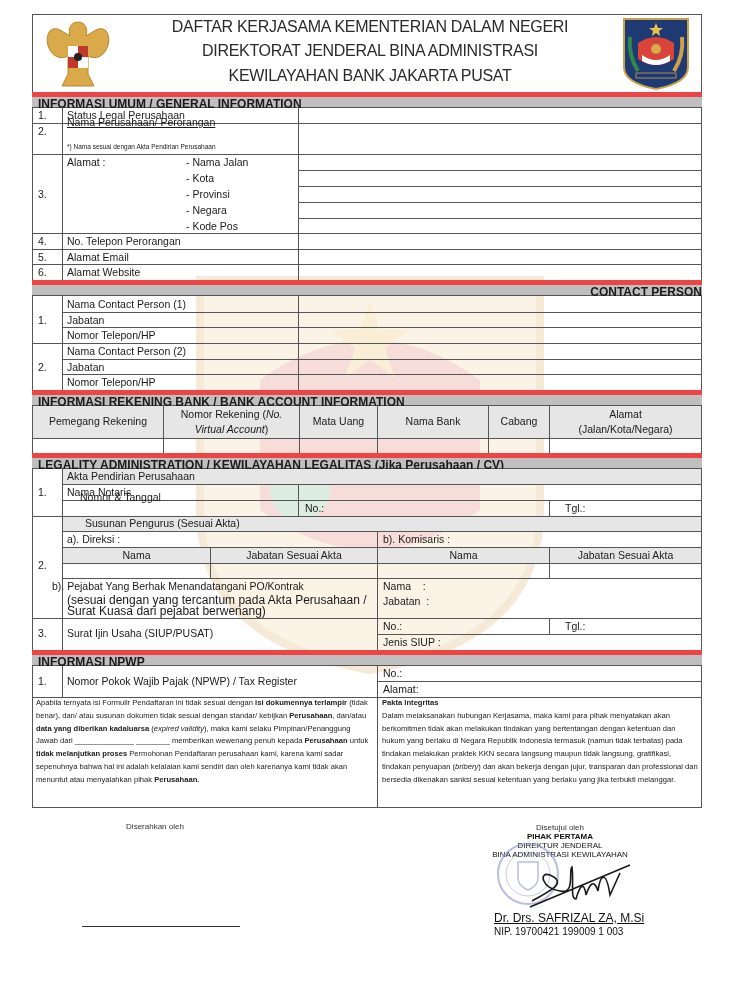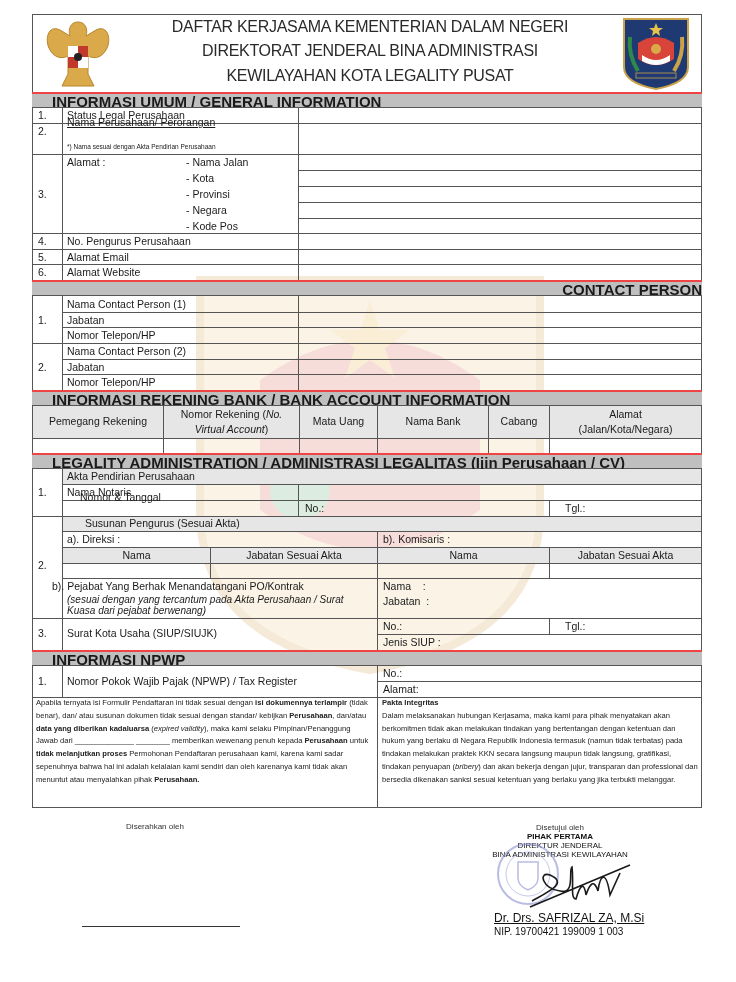--- a/index.html
+++ b/index.html
@@ -1,25 +1,25 @@
 <!DOCTYPE html>
 <html><head>
 <meta charset="utf-8">
 <style>
   html, body { margin:0; padding:0; background:#ffffff; }
   body { width:736px; height:982px; position:relative; overflow:hidden;
          font-family:"Liberation Sans", sans-serif; color:#1a1a1a; }
   .abs { position:absolute; box-sizing:border-box; }
   .hl { position:absolute; height:0; border-top:1px solid #555; }
   .vl { position:absolute; width:0; border-left:1px solid #555; }
-  .bar { position:absolute; background:#bfbfbf; border-top:2px solid #ef4444; border-bottom:1px solid #555;
-         font-weight:bold; font-size:15px; padding-left:20px; line-height:15px; box-sizing:border-box; }
+  .bar { position:absolute; background:#bfbfbf; border-top:5px solid #ef4444; border-bottom:1px solid #555;
+         font-weight:bold; font-size:12px; padding-left:6px; line-height:15px; box-sizing:border-box; }
   .lab { position:absolute; font-size:10.5px; line-height:15px; white-space:nowrap; }
   .sm { font-size:6.5px; line-height:9px; }
-  .xs { font-size:10px; line-height:10.5px; white-space:normal;font-style:italic; }
+  .xs { font-size:12px; line-height:10.5px; white-space:normal; }
   .shade { position:absolute; background:#e6e6e6; }
   .ctr { text-align:center; }
   .title { position:absolute; left:140px; width:460px; text-align:center; font-size:16px; color:#2a2a2a;
            letter-spacing:-0.3px; }
   .para { position:absolute; font-size:7.6px; line-height:12.8px; color:#222; }
   .para b { font-weight:bold; }
   .sigtxt { position:absolute; font-size:8px; color:#333; text-align:center; white-space:nowrap; }
   .watermark { position:absolute; left:180px; top:260px; width:380px; height:420px; opacity:0.18; pointer-events:none; }
 </style>
 </head>
@@ -38,21 +38,21 @@
   <svg width="76" height="74" viewBox="0 0 76 74">
     <path d="M38 6 C30 6 28 14 30 20 L20 14 C8 8 4 24 10 34 C16 44 24 42 28 40 L28 58 L22 70 L54 70 L48 58 L48 40 C52 42 60 44 66 34 C72 24 68 8 56 14 L46 20 C48 14 46 6 38 6 Z" fill="#d9a94a" stroke="#b8862a" stroke-width="1"></path>
     <rect x="28" y="30" width="20" height="22" fill="#c0392b"></rect>
     <rect x="28" y="30" width="10" height="11" fill="#ffffff"></rect>
     <rect x="38" y="41" width="10" height="11" fill="#ffffff"></rect>
     <circle cx="38" cy="41" r="4" fill="#222"></circle>
   </svg>
 </div>
 <div class="title" style="top:18px;">DAFTAR KERJASAMA KEMENTERIAN DALAM NEGERI</div>
 <div class="title" style="top:42px;">DIREKTORAT JENDERAL BINA ADMINISTRASI</div>
-<div class="title" style="top:67px;">KEWILAYAHAN KOTA LEGALITY PUSAT</div>
+<div class="title" style="top:67px;">KEWILAYAHAN BANK JAKARTA PUSAT</div>
 <div class="abs" style="left:620px;top:15px;width:72px;height:76px;">
   <svg width="72" height="76" viewBox="0 0 72 76">
     <path d="M4 4 H68 V52 Q68 68 36 74 Q4 68 4 52 Z" fill="#1f3a73" stroke="#c9a24a" stroke-width="2"></path>
     <polygon points="36,8 38,13 43,13 39,16 40,21 36,18 32,21 33,16 29,13 34,13" fill="#e8c24a"></polygon>
     <path d="M18 28 Q36 16 54 28 L54 44 Q36 56 18 44 Z" fill="#d8433a"></path>
     <path d="M22 40 Q36 50 50 40 L50 46 Q36 54 22 46 Z" fill="#ffffff"></path>
     <circle cx="36" cy="34" r="5" fill="#d9a94a"></circle>
     <path d="M10 22 Q8 40 18 56" stroke="#2f8a4a" stroke-width="4" fill="none"></path>
     <path d="M62 22 Q64 40 54 56" stroke="#c9a24a" stroke-width="4" fill="none"></path>
     <rect x="16" y="58" width="40" height="5" fill="#1f3a73" stroke="#c9a24a" stroke-width="0.8"></rect>
@@ -89,21 +89,21 @@
 <div class="lab" style="left:186px;top:187px;">- Provinsi</div>
 <div class="lab" style="left:186px;top:203px;">- Negara</div>
 <div class="lab" style="left:186px;top:219px;">- Kode Pos</div>
 <div class="abs" style="left:299px;top:155px;width:402px;height:15px;"></div>
 <div class="abs" style="left:299px;top:171px;width:402px;height:15px;"></div>
 <div class="abs" style="left:299px;top:187px;width:402px;height:15px;"></div>
 <div class="abs" style="left:299px;top:203px;width:402px;height:15px;"></div>
 <div class="abs" style="left:299px;top:219px;width:402px;height:14px;"></div>
 
 <div class="lab" style="left:38px;top:234px;">4.</div>
-<div class="lab" style="left:67px;top:234px;">No. Pengurus Perusahaan</div>
+<div class="lab" style="left:67px;top:234px;">No. Telepon Perorangan</div>
 <div class="abs" style="left:299px;top:234px;width:402px;height:15px;"></div>
 
 <div class="lab" style="left:38px;top:250px;">5.</div>
 <div class="lab" style="left:67px;top:250px;">Alamat Email</div>
 <div class="abs" style="left:299px;top:250px;width:402px;height:14px;"></div>
 
 <div class="lab" style="left:38px;top:265px;">6.</div>
 <div class="lab" style="left:67px;top:265px;">Alamat Website</div>
 <div class="abs" style="left:299px;top:265px;width:402px;height:15px;"></div>
 
@@ -153,21 +153,21 @@
   <span>Alamat</span><br>
   <span>(Jalan/Kota/Negara)</span>
 </div>
 <div class="abs" style="left:33px;top:439px;width:130px;height:14px;"></div>
 <div class="abs" style="left:164px;top:439px;width:135px;height:14px;"></div>
 <div class="abs" style="left:300px;top:439px;width:77px;height:14px;"></div>
 <div class="abs" style="left:378px;top:439px;width:110px;height:14px;"></div>
 <div class="abs" style="left:489px;top:439px;width:60px;height:14px;"></div>
 <div class="abs" style="left:550px;top:439px;width:151px;height:14px;"></div>
 
-<div class="bar" style="left:32px;top:453px;width:670px;height:16px;">LEGALITY ADMINISTRATION / ADMINISTRASI LEGALITAS (Ijin Perusahaan / CV)</div>
+<div class="bar" style="left:32px;top:453px;width:670px;height:16px;">LEGALITY ADMINISTRATION / KEWILAYAHAN LEGALITAS (Jika Perusahaan / CV)</div>
 <div class="shade" style="left:63px;top:469px;width:638px;height:15px;"></div>
 <div class="vl" style="left:62px;top:469px;height:181px;"></div>
 <div class="hl" style="left:62px;top:484px;width:640px;"></div>
 <div class="hl" style="left:62px;top:500px;width:640px;"></div>
 <div class="vl" style="left:298px;top:484px;height:32px;"></div>
 <div class="vl" style="left:549px;top:500px;height:16px;"></div>
 <div class="hl" style="left:32px;top:516px;width:670px;"></div>
 
 <div class="lab" style="left:38px;top:485px;">1.</div>
 <div class="lab" style="left:67px;top:469px;">Akta Pendirian Perusahaan</div>
@@ -207,21 +207,21 @@
 <div class="lab" style="left:383px;top:579px;white-space:pre;">Nama    :</div>
 <div class="lab" style="left:383px;top:594px;white-space:pre;">Jabatan  :</div>
 <div class="abs" style="left:440px;top:579px;width:261px;height:15px;"></div>
 <div class="abs" style="left:440px;top:595px;width:261px;height:15px;"></div>
 <div class="hl" style="left:32px;top:618px;width:670px;"></div>
 
 <div class="vl" style="left:377px;top:618px;height:32px;"></div>
 <div class="vl" style="left:549px;top:618px;height:16px;"></div>
 <div class="hl" style="left:377px;top:634px;width:325px;"></div>
 <div class="lab" style="left:38px;top:626px;">3.</div>
-<div class="lab" style="left:67px;top:626px;">Surat Kota Usaha (SIUP/SIUJK)</div>
+<div class="lab" style="left:67px;top:626px;">Surat Ijin Usaha (SIUP/PUSAT)</div>
 <div class="lab" style="left:383px;top:619px;">No.:</div>
 <div class="abs" style="left:405px;top:619px;width:143px;height:15px;"></div>
 <div class="lab" style="left:565px;top:619px;">Tgl.:</div>
 <div class="abs" style="left:590px;top:619px;width:110px;height:15px;"></div>
 <div class="lab" style="left:383px;top:635px;">Jenis SIUP :</div>
 <div class="abs" style="left:445px;top:635px;width:255px;height:15px;"></div>
 
 <div class="bar" style="left:32px;top:650px;width:670px;height:16px;">INFORMASI NPWP</div>
 <div class="vl" style="left:62px;top:666px;height:31px;"></div>
 <div class="vl" style="left:377px;top:666px;height:31px;"></div>

